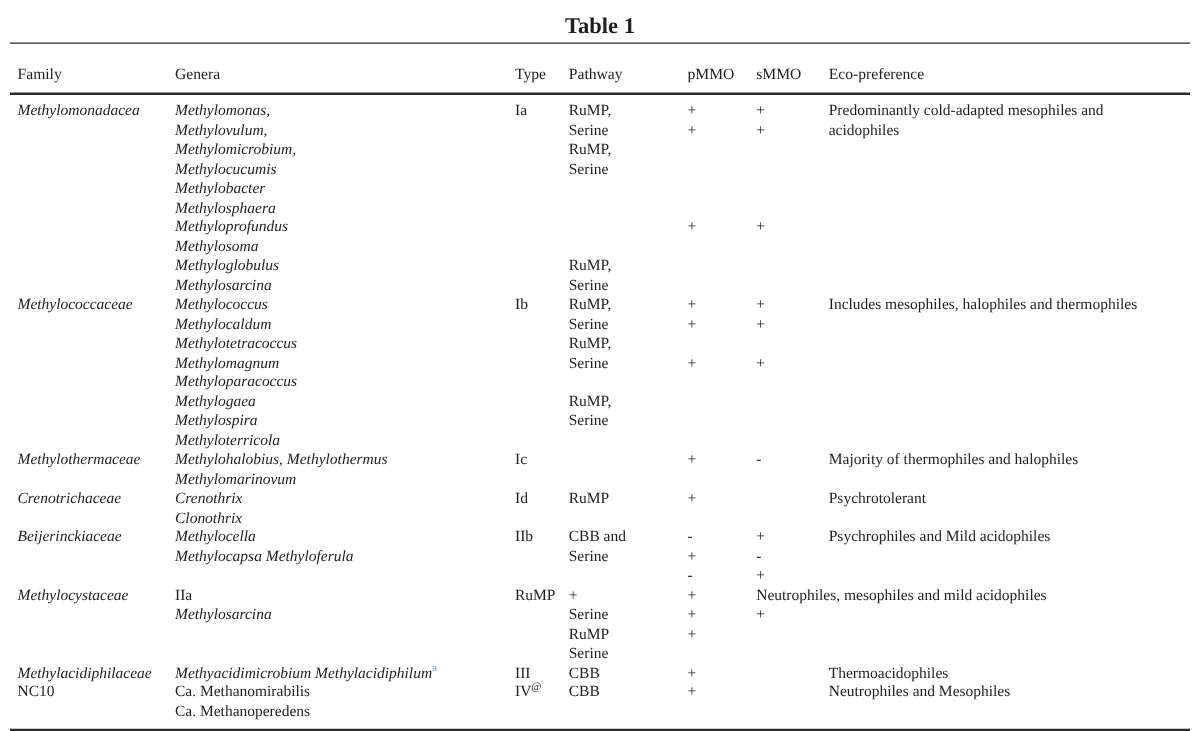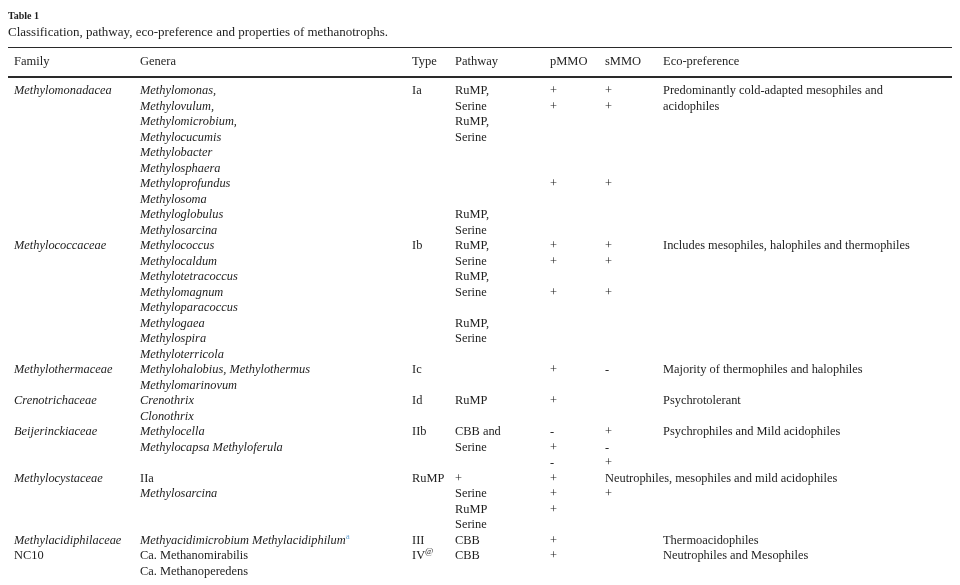--- a/index.html
+++ b/index.html
@@ -3,49 +3,49 @@
 <meta charset="utf-8">
 <style>
   html,body{margin:0;padding:0;background:#fff;}
   body{
     width:960px;height:585px;overflow:hidden;
     font-family:"Liberation Serif","DejaVu Serif",serif;
     color:#1e1e1e;
     -webkit-font-smoothing:antialiased;
   }
   .page{padding:10px 8px 0 8px;}
-  .title{font-size:10px;font-weight:bold;margin:0 0 3px 0;}
+  .title{font-size:18px;font-weight:bold;margin:0 0 3px 0;text-align:center;}
   .caption{font-size:13px;margin:0 0 7px 0;}
   .table{border-top:1px solid #2a2a2a;border-bottom:2px solid #2a2a2a;}
   .grid-row{
     display:grid;
     grid-template-columns:126px 272px 43px 95px 55px 58px 1fr;
     padding-left:6px;
     align-items:baseline;
   }
   .thead{
     border-bottom:2px solid #2a2a2a;
     padding-top:6px;padding-bottom:7px;
     font-size:12.5px;
+    margin-top:11px;
   }
   .tbody{padding-top:5px;padding-bottom:6px;}
   .tr{height:15.5px;line-height:15.5px;font-size:12.4px;}
   .td{white-space:nowrap;overflow:visible;}
   .it{font-style:italic;}
   .roman{font-style:normal;}
   sup{font-size:9px;line-height:0;vertical-align:super;}
   sup.fn-link{color:#6fa8d6;}
   .mark{letter-spacing:0.5px;}
 </style>
 </head>
 <body>
 
 <div class="page">
   <p class="title">Table 1</p>
-  <p class="caption">Classification, pathway, eco-preference and properties of methanotrophs.</p>
 
   <div class="table">
     <div class="grid-row thead">
       <div class="td">Family</div>
       <div class="td">Genera</div>
       <div class="td">Type</div>
       <div class="td">Pathway</div>
       <div class="td">pMMO</div>
       <div class="td">sMMO</div>
       <div class="td">Eco-preference</div>

